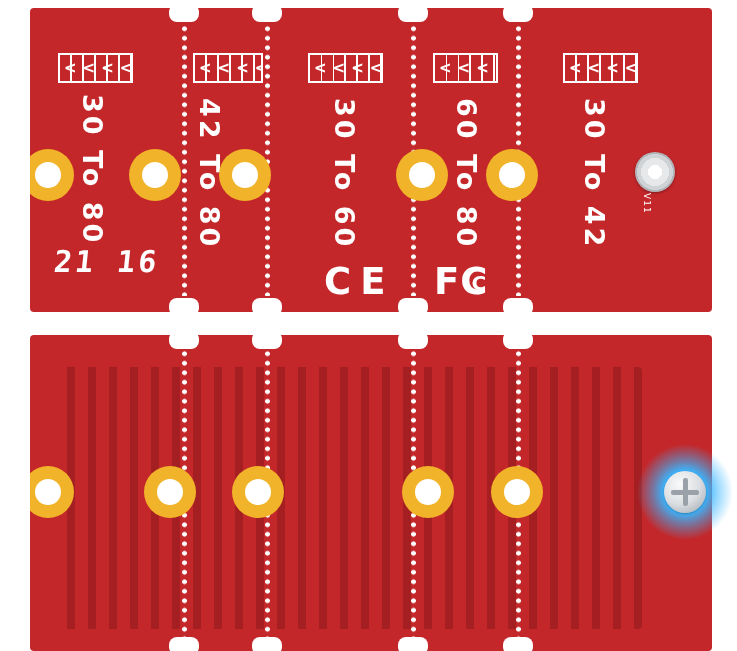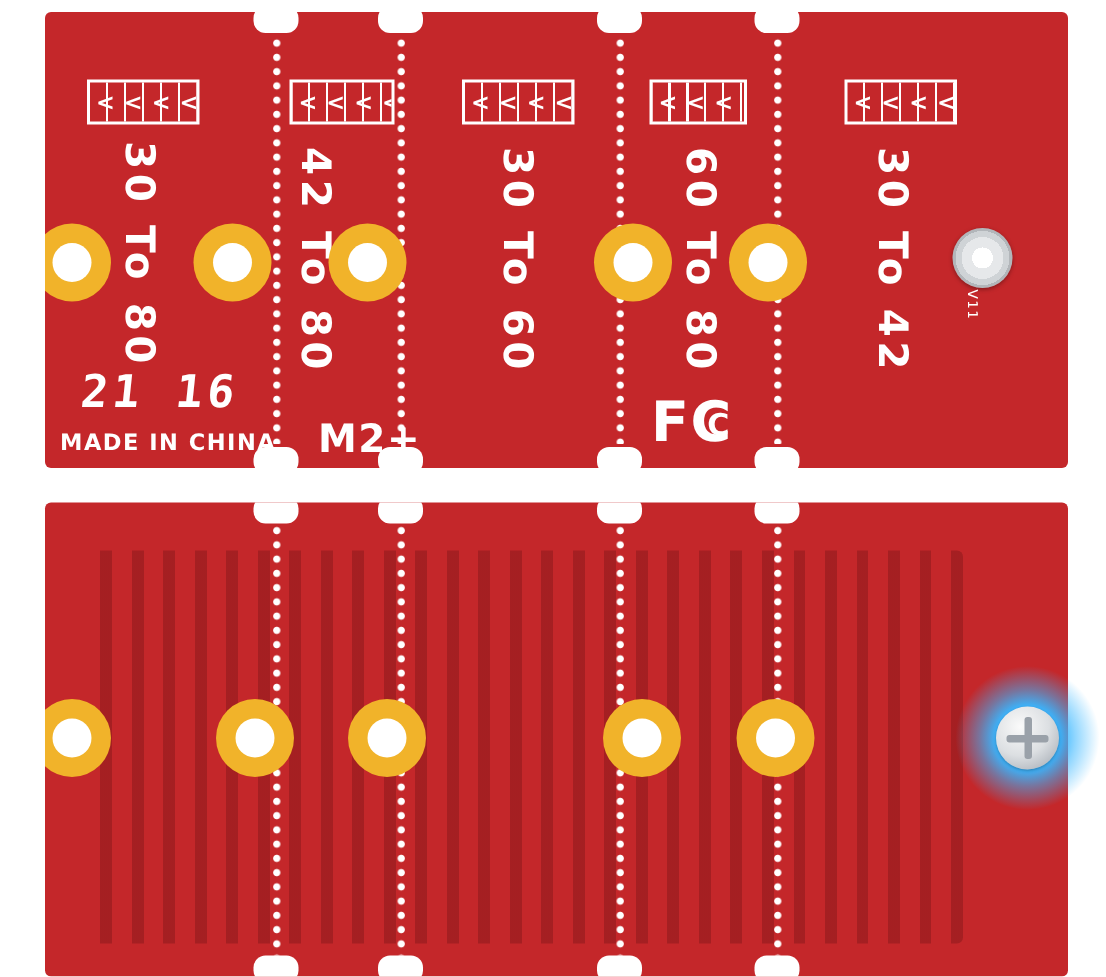--- a/index.html
+++ b/index.html
@@ -118,22 +118,21 @@
     <div class="hole" style="left:366px; top:141px">
         <div class="center"></div>
       </div>
     <div class="hole" style="left:456px; top:141px">
         <div class="center"></div>
       </div>
 
     <div class="washer" style="left:605px; top:144px"></div>
 
     <div class="silk date-code" style="left:24px; top:236px">21 16</div>
-    <div class="silk made-in" style="left:10px; top:278px">MADE IN CHINA</div>
-    <div class="silk model" style="left:182px; top:270px">M2+</div>
+    <div class="silk ce" style="left:294px; top:252px">CE</div>
     <div class="silk fcc" style="left:404px; top:252px">
       <span class="f">F</span>
       <span class="c-outer">C</span>
       <span class="c-inner">C</span>
     </div>
     <div class="silk version" style="left:612px; top:185px">V11</div>
   </div>
 
   <div class="board" id="bottom-board">
 

